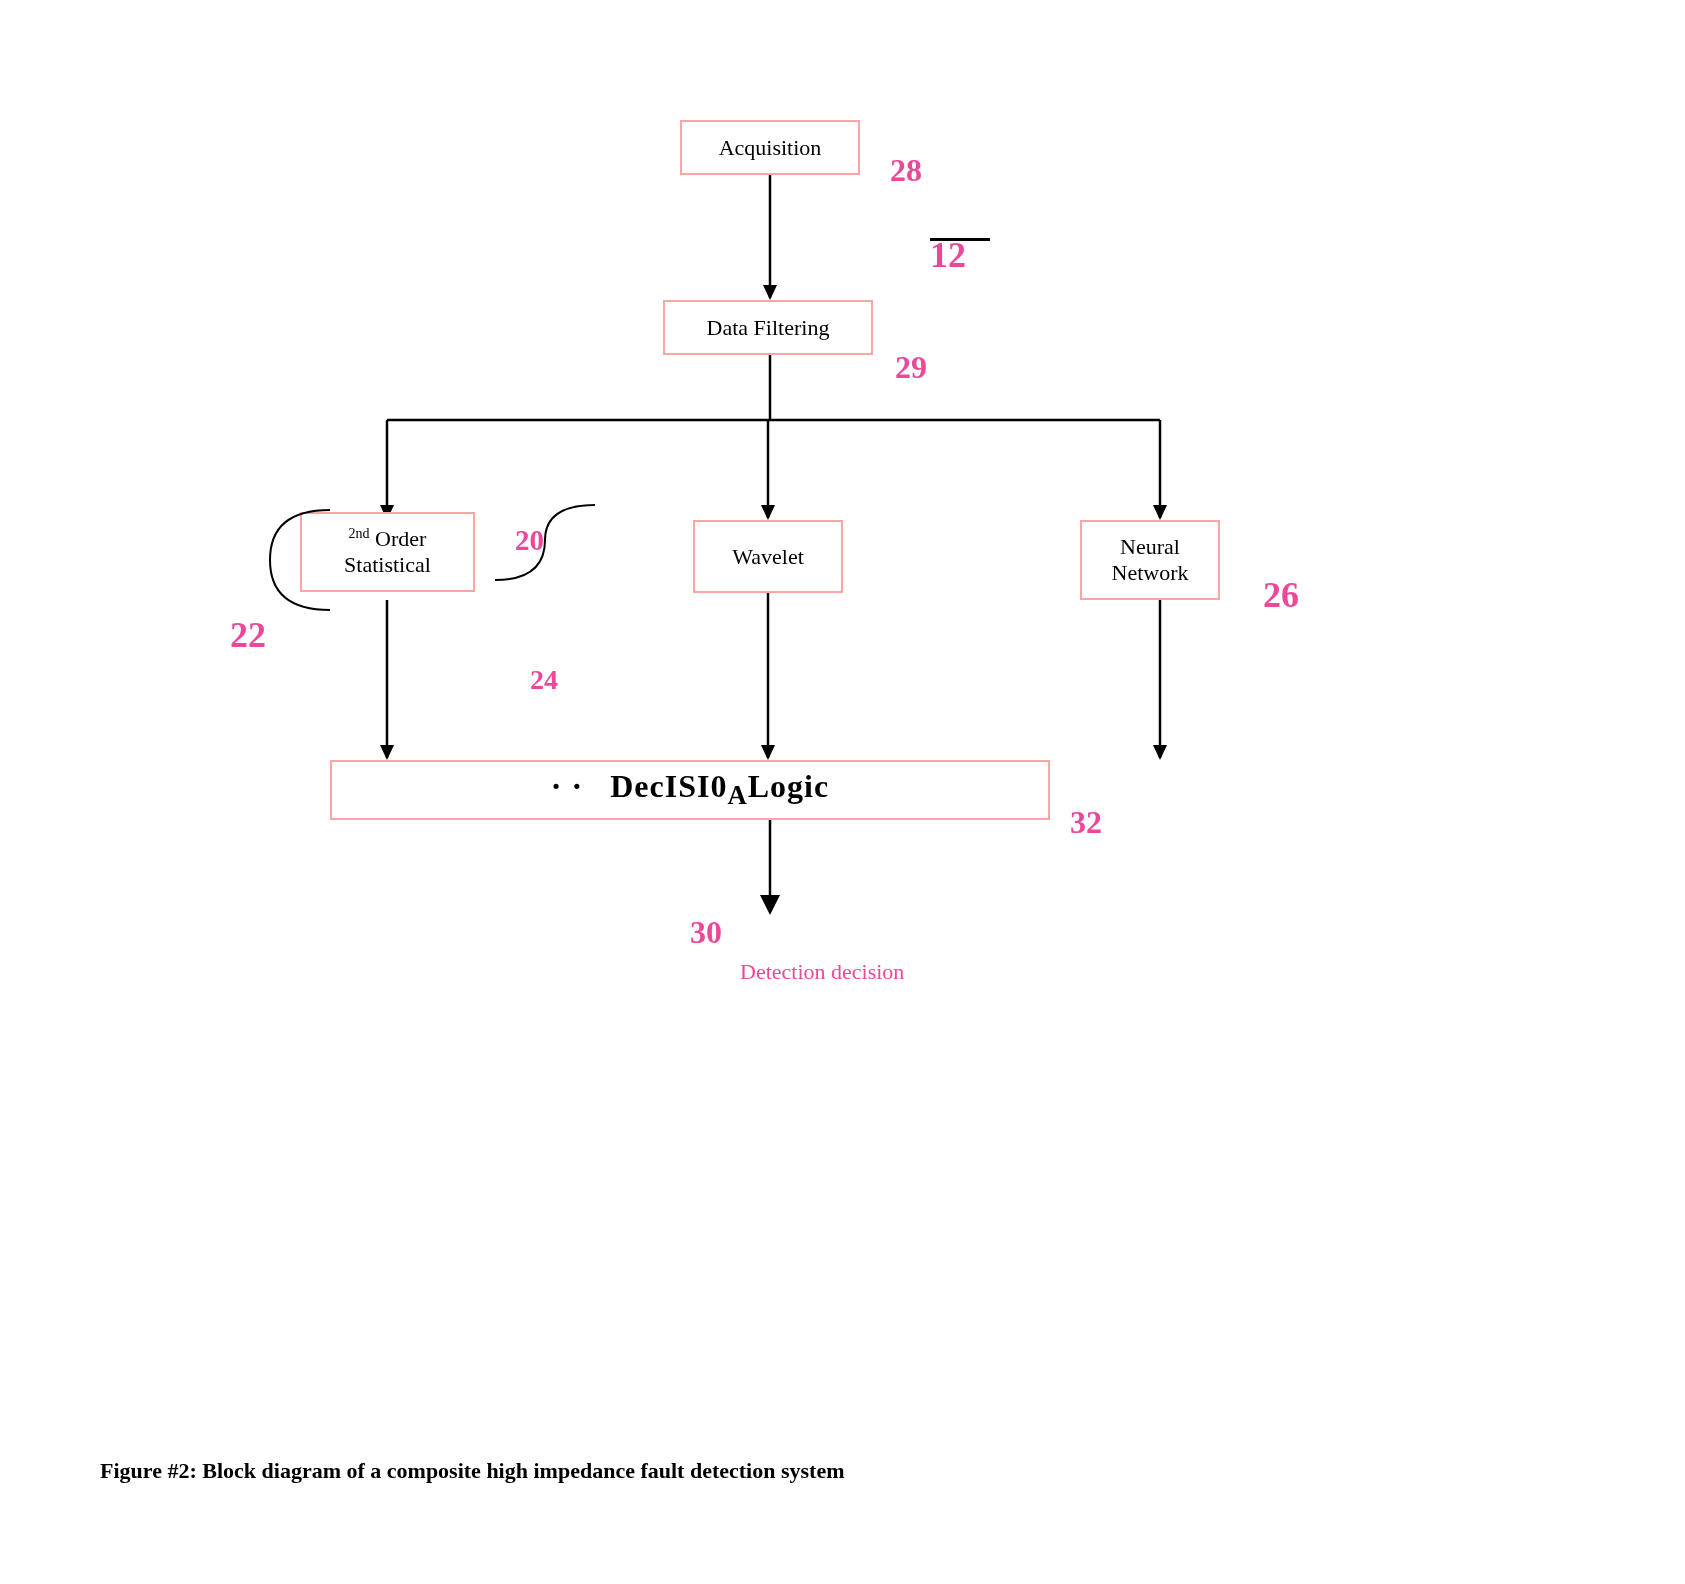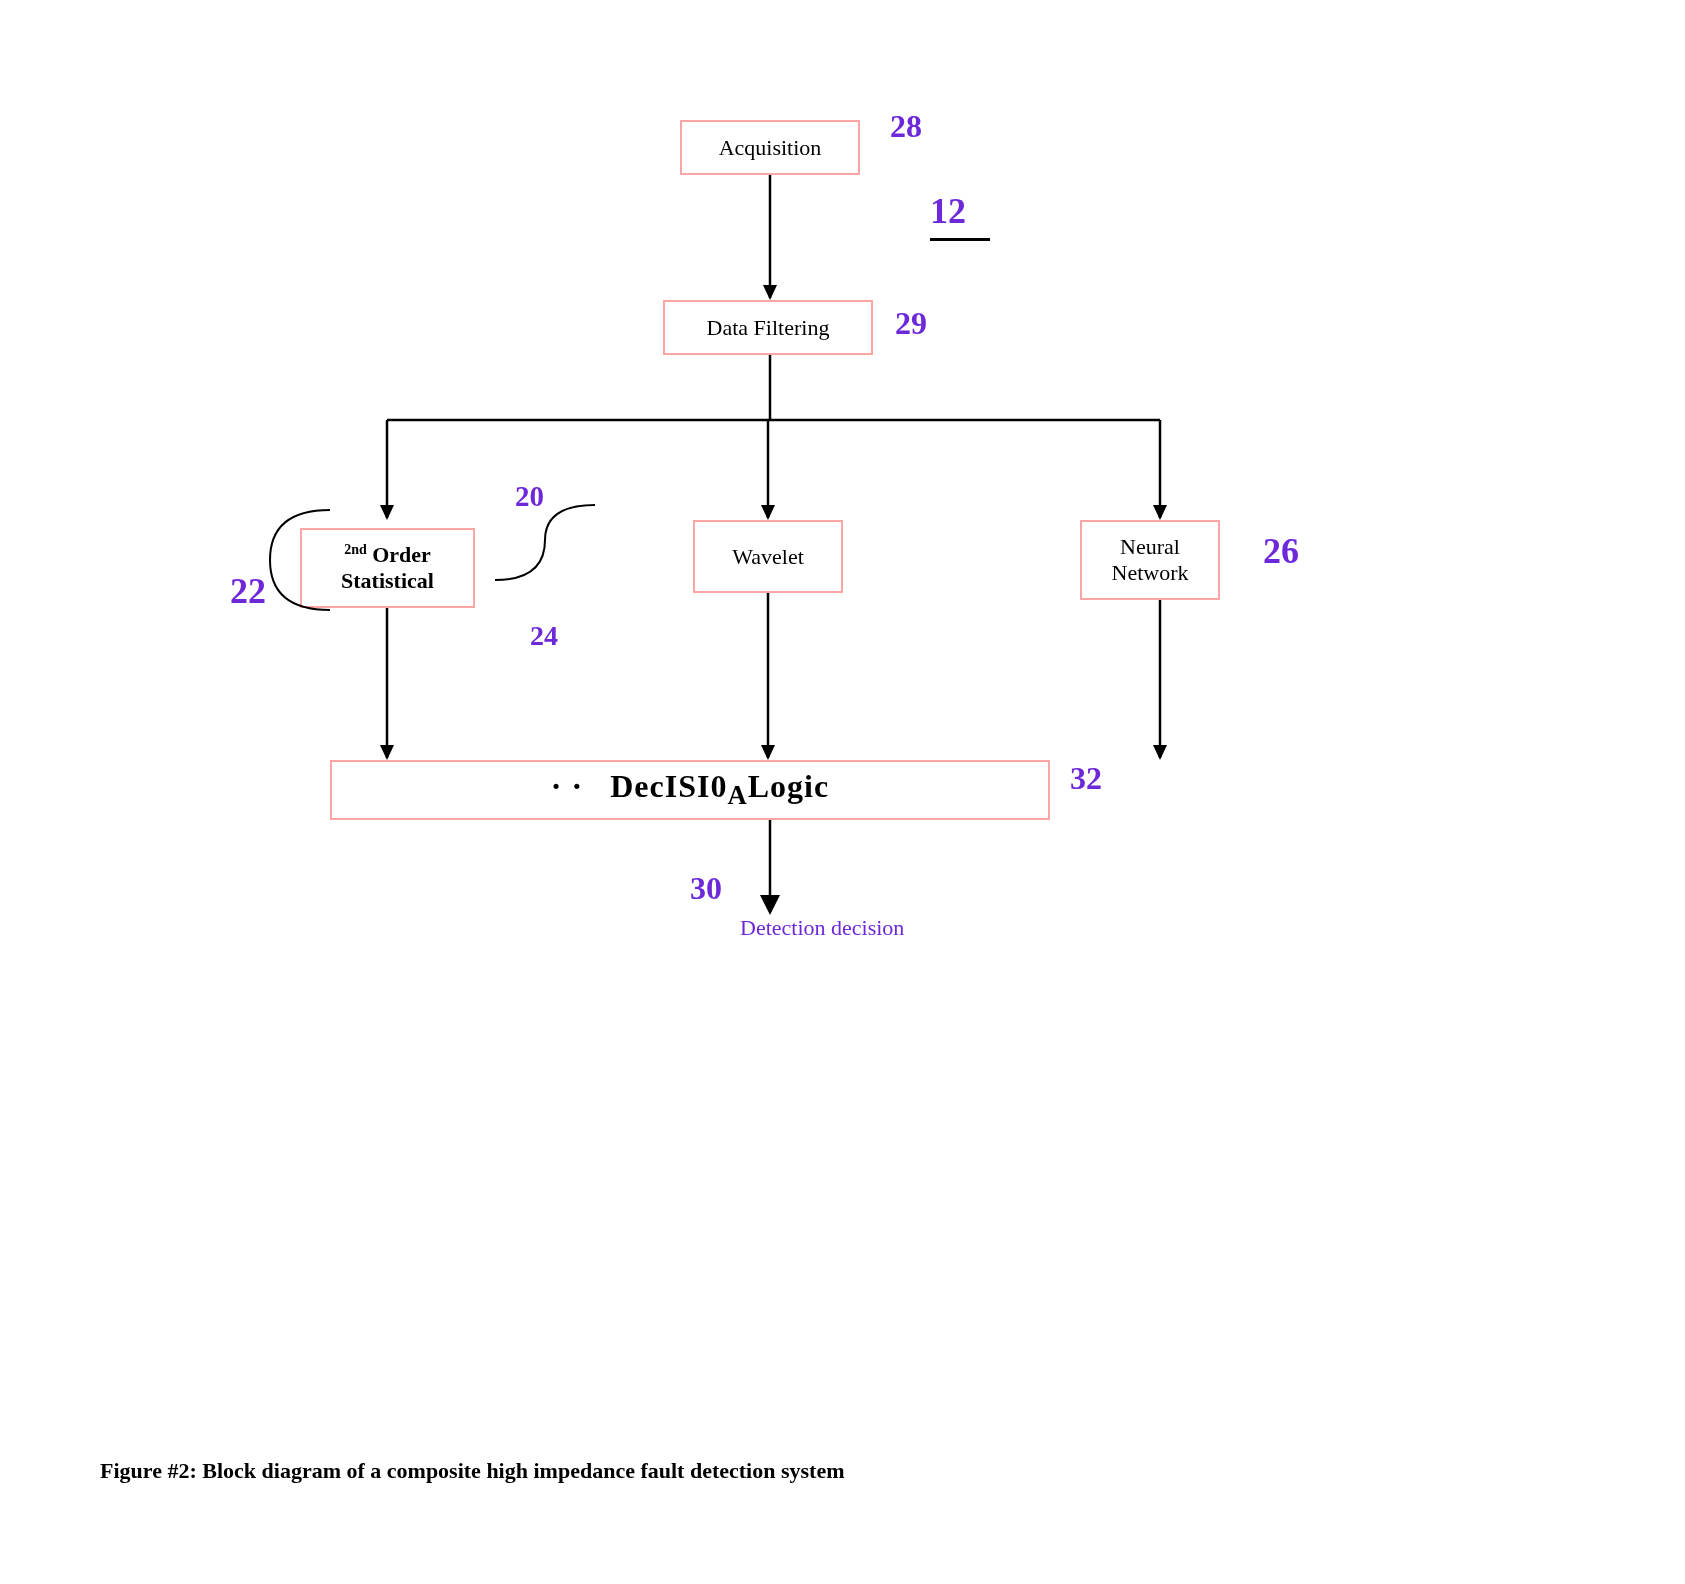--- a/index.html
+++ b/index.html
@@ -46,22 +46,21 @@
       height: 55px;
       left: 463px;
       top: 240px;
     }
 
     
     .box-statistical {
       width: 175px;
       height: 80px;
       left: 100px;
-      top: 468px;
-      font-weight: bold;
+      top: 452px;
     }
 
     
     .box-wavelet {
       width: 150px;
       height: 73px;
       left: 493px;
       top: 460px;
     }
 
@@ -90,21 +89,22 @@
       height: 100%;
       pointer-events: none;
     }
 
     
     .label {
       position: absolute;
       font-family: 'Comic Sans MS', 'Segoe Script', cursive;
       font-size: 32px;
       font-weight: bold;
-      color: #6d28d9;
+      color: #ec4899;
+      margin-top: 44px;
     }
 
     .label-28 { left: 690px; top: 48px; }
     .label-12 { left: 730px; top: 130px; font-size: 36px; }
     .label-12-line {
       position: absolute;
       left: 730px;
       top: 178px;
       width: 60px;
       height: 3px;

